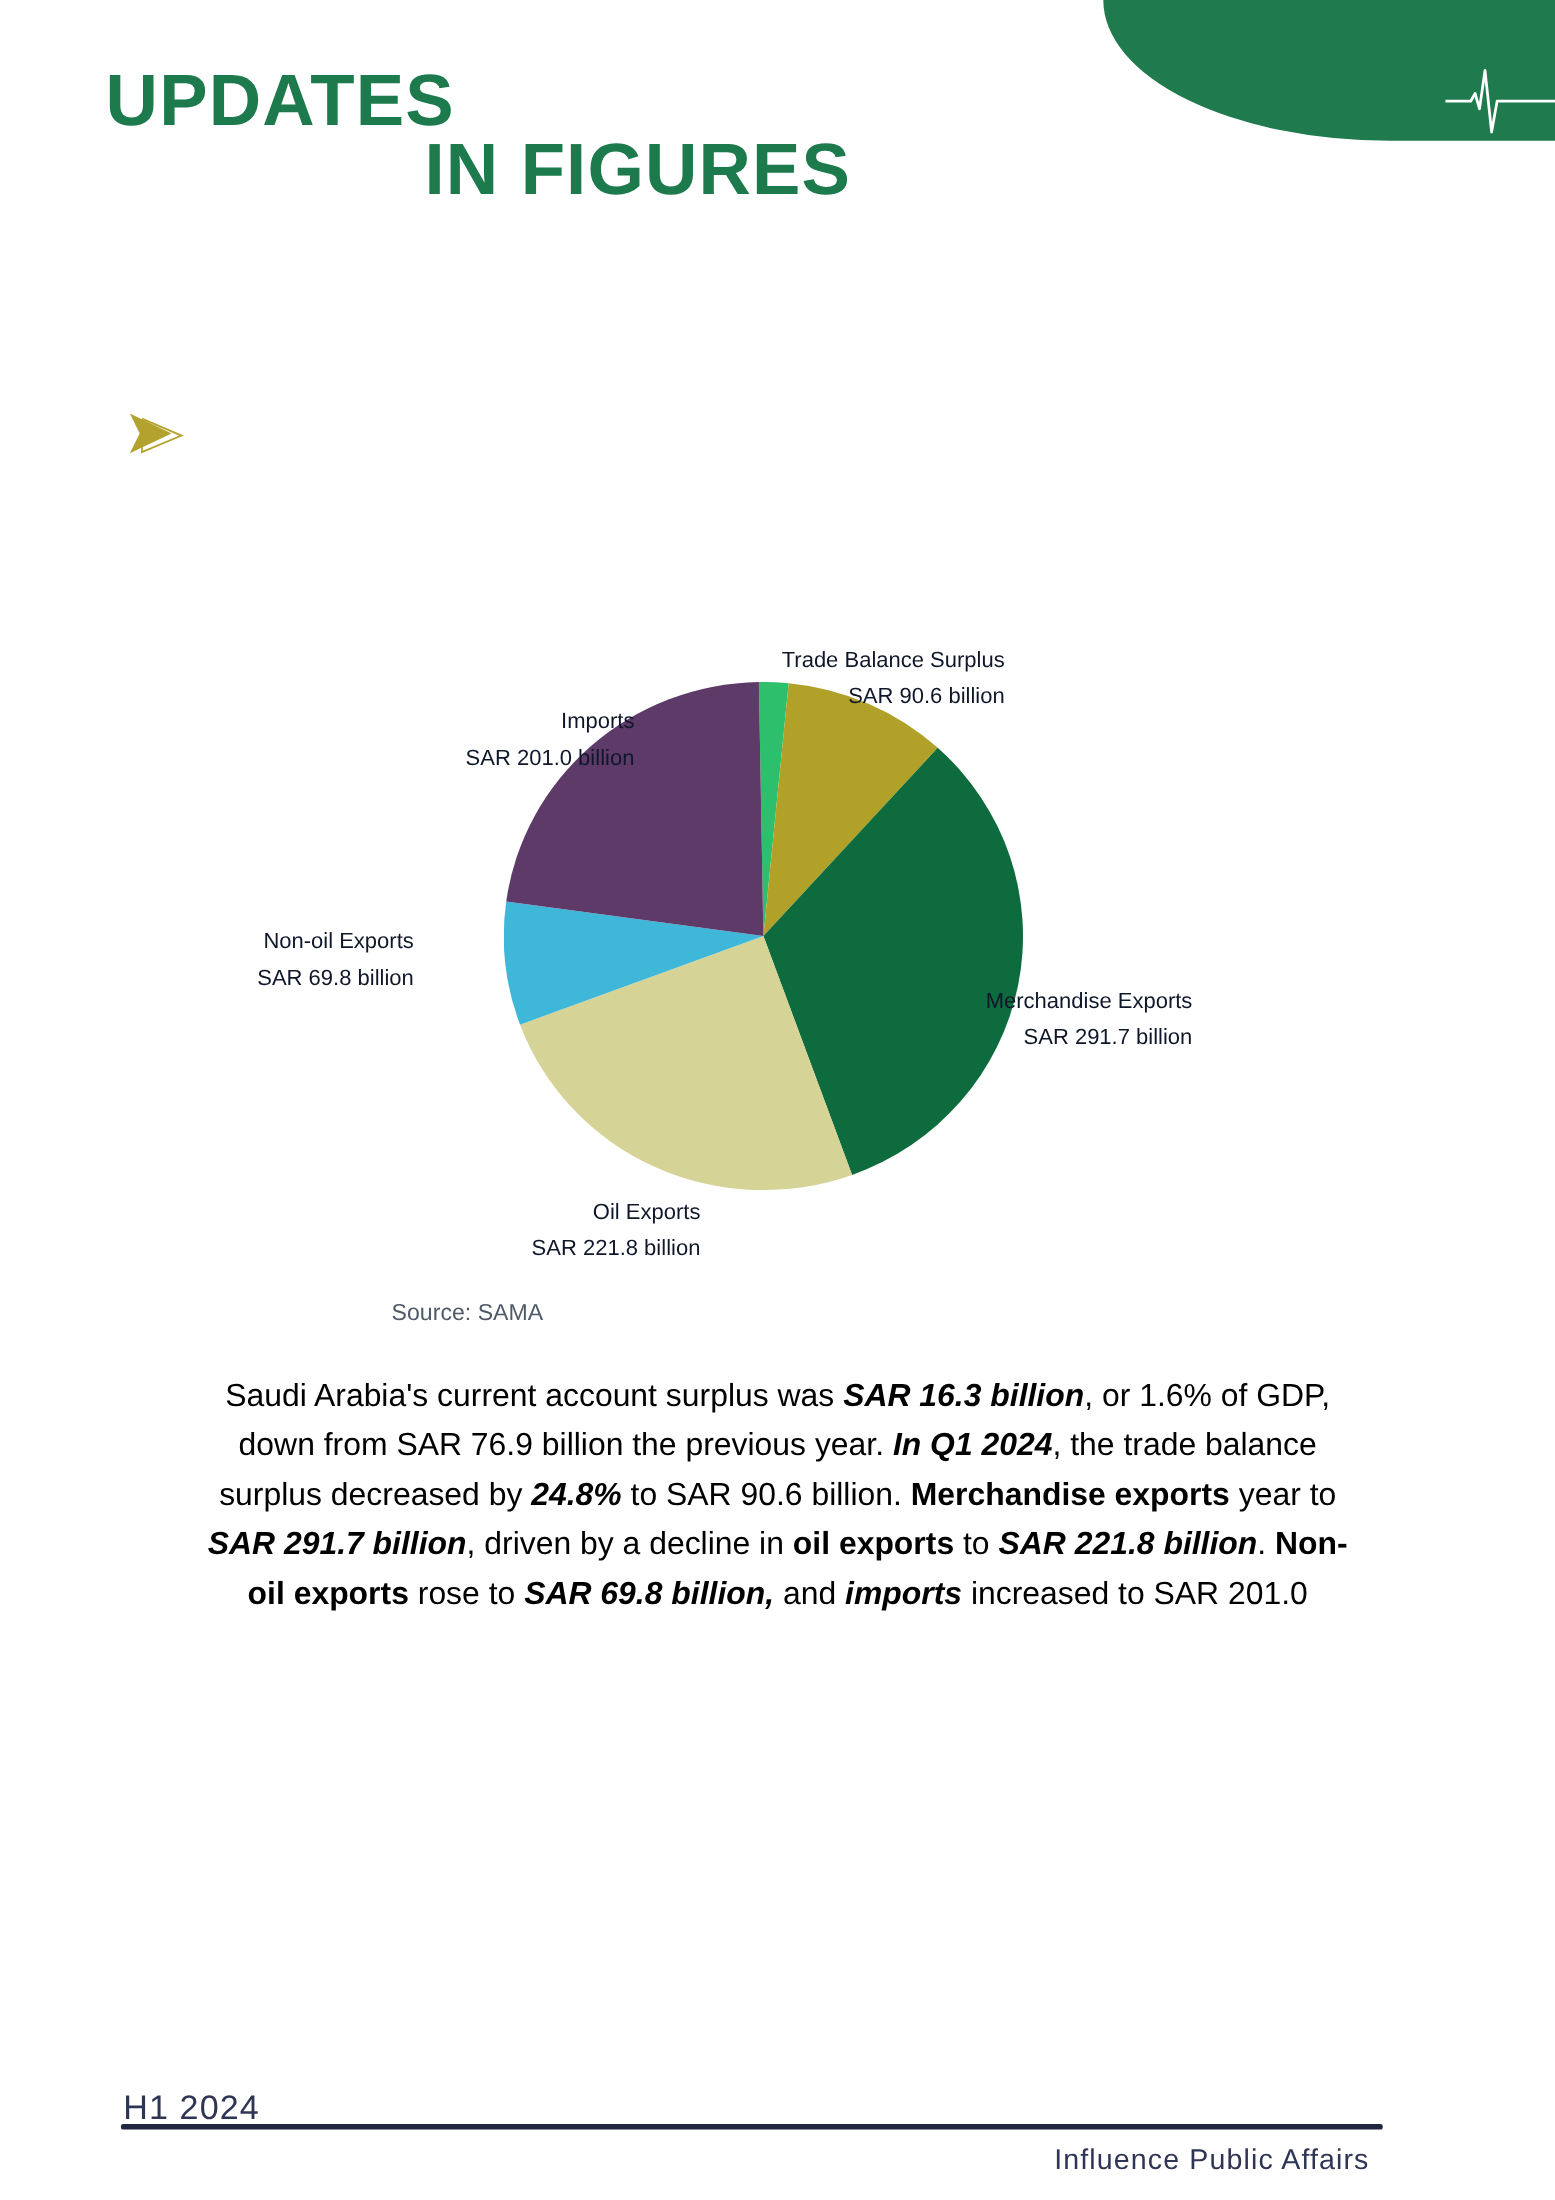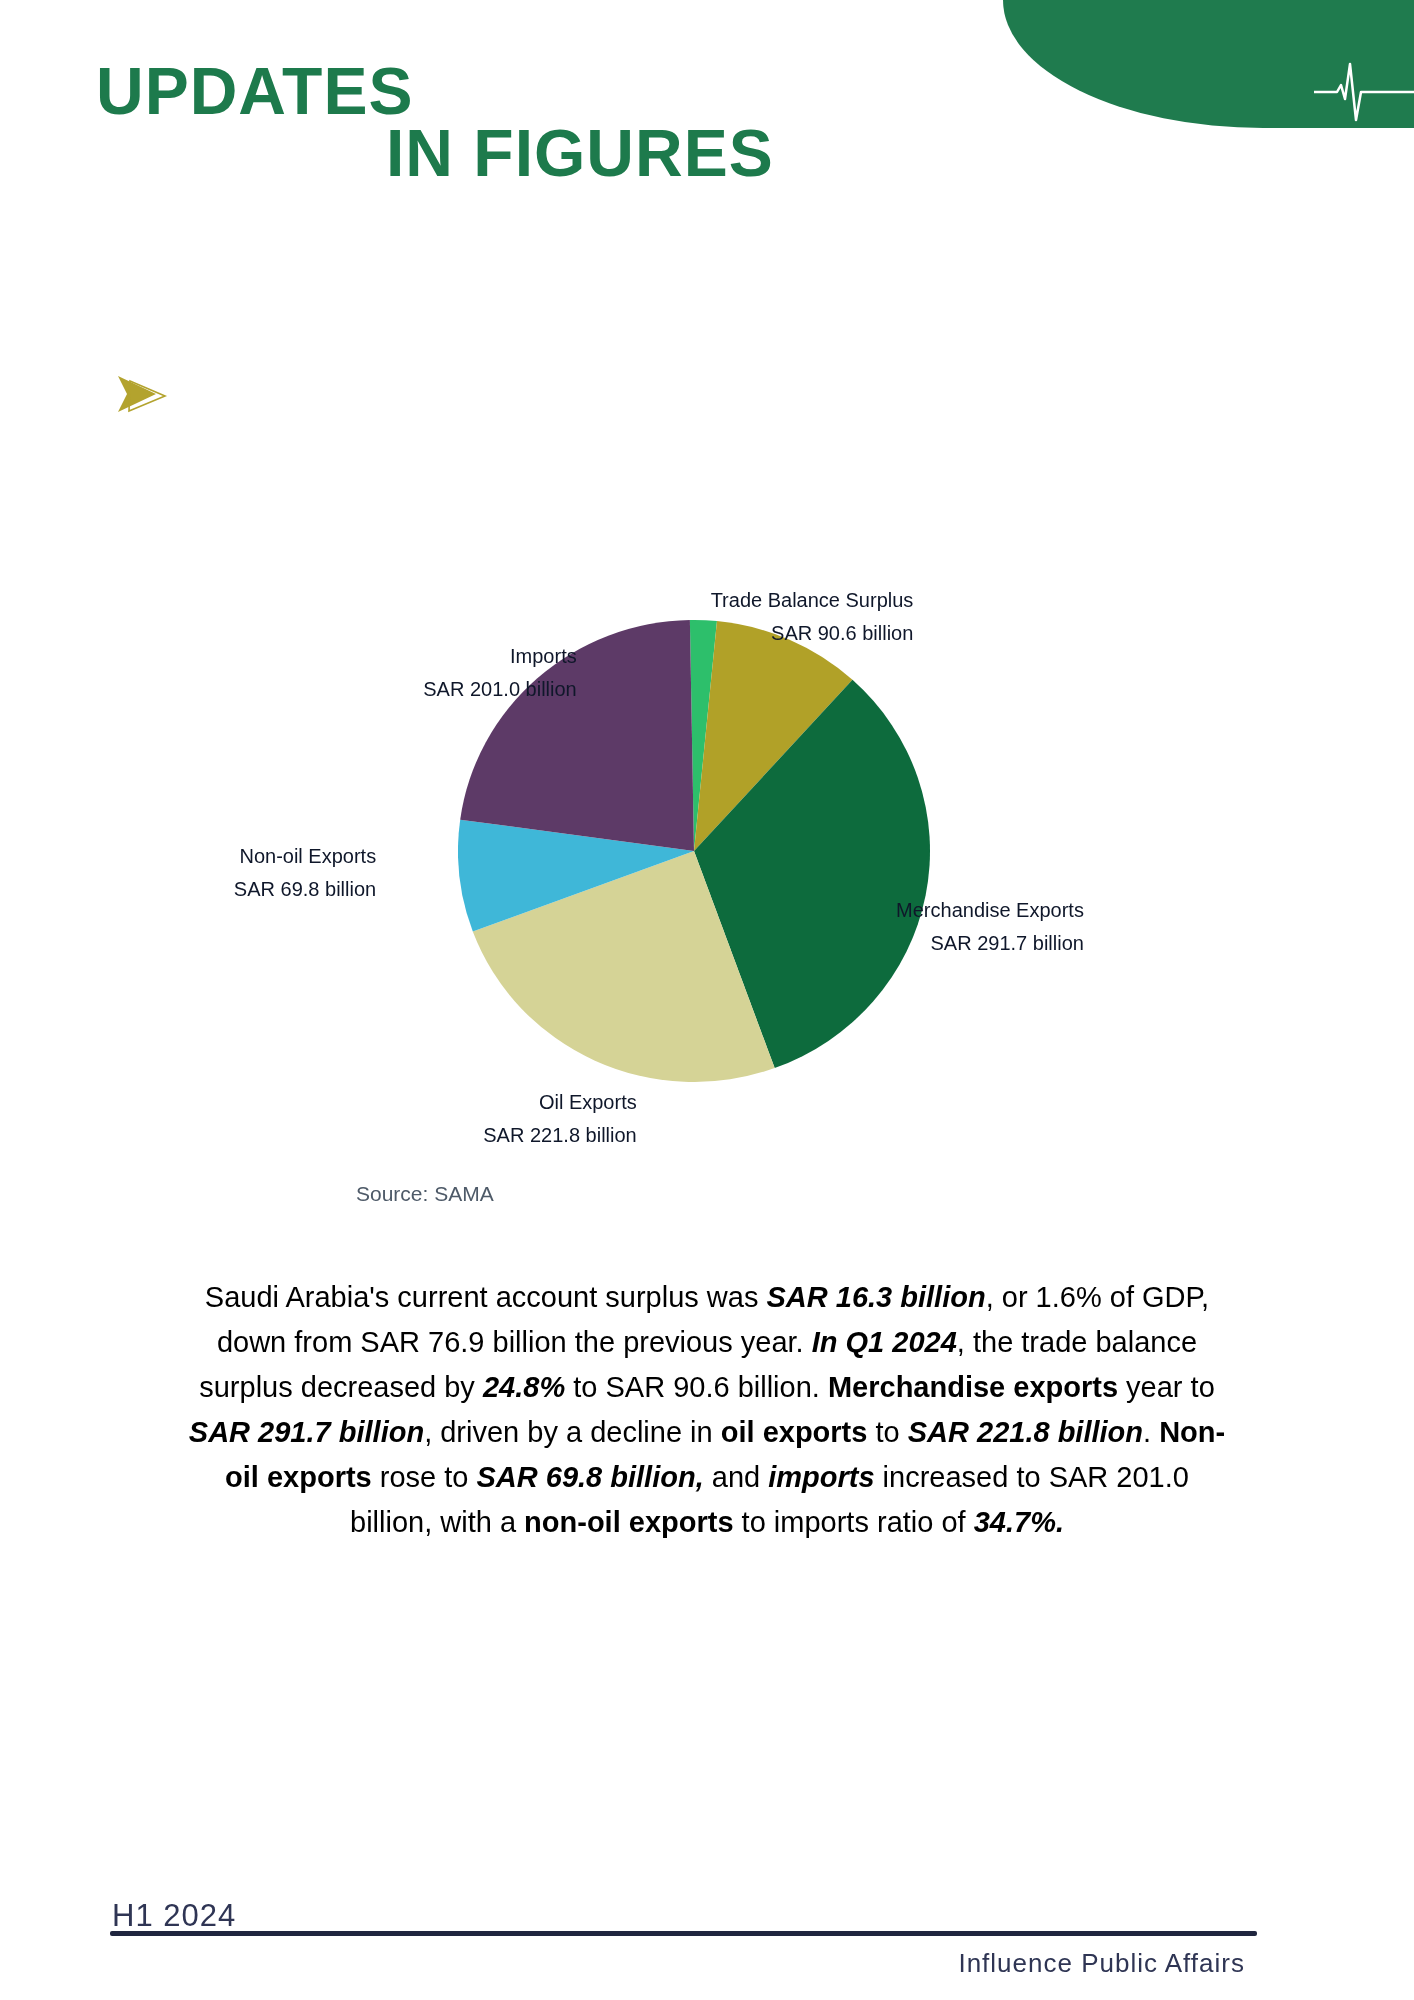--- a/index.html
+++ b/index.html
@@ -36,21 +36,21 @@
   }
   .lbl-tbs{left:812px;top:584px;}
   .lbl-merch{left:990px;top:894px;}
   .lbl-oil{left:560px;top:1086px;}
   .lbl-nonoil{left:305px;top:840px;}
   .lbl-imports{left:500px;top:640px;}
   .source-note{position:absolute;left:356px;top:1182px;font-size:21px;color:#4e5a68;}
   
   .summary{
     position:absolute;left:100px;top:1247px;width:1214px;
-    font-size:29px;line-height:45px;color:#000;text-align:center;margin-top:28px;
+    font-size:29px;line-height:45px;color:#000;text-align:center;
   }
   .para-line{white-space:nowrap;}
   .rb{font-weight:700;}
   .ri{font-style:italic;}
   
   .footer-period{position:absolute;left:112px;top:1898px;font-size:31px;color:#2f3554;letter-spacing:1px;}
   .footer-line{position:absolute;left:110px;top:1931px;width:1147px;height:5px;background:#20263f;border-radius:2px;}
   .footer-org{position:absolute;right:169px;top:1948px;font-size:26px;color:#2f3554;letter-spacing:1px;}
 </style>
 </head>
@@ -105,20 +105,19 @@
   </div>
 
   <div class="source-note">Source: SAMA</div>
 
   <div class="summary">
       <div class="para-line"><span>Saudi Arabia's current account surplus was </span><span class="rb ri">SAR 16.3 billion</span><span>, or 1.6% of GDP,</span></div>
       <div class="para-line"><span>down from SAR 76.9 billion the previous year. </span><span class="rb ri">In Q1 2024</span><span>, the trade balance</span></div>
       <div class="para-line"><span>surplus decreased by </span><span class="rb ri">24.8%</span><span> to SAR 90.6 billion. </span><span class="rb">Merchandise exports</span><span> year to</span></div>
       <div class="para-line"><span class="rb ri">SAR 291.7 billion</span><span>, driven by a decline in </span><span class="rb">oil exports</span><span> to </span><span class="rb ri">SAR 221.8 billion</span><span>. </span><span class="rb">Non-</span></div>
       <div class="para-line"><span class="rb">oil exports</span><span> rose to </span><span class="rb ri">SAR 69.8 billion,</span><span> and </span><span class="rb ri">imports</span><span> increased to SAR 201.0</span></div>
-      <div class="para-line"><span>billion, with a </span><span class="rb">non-oil exports</span><span> to imports ratio of </span><span class="rb ri">34.7%.</span></div>
     </div>
 
   <div class="footer-period">H1 2024</div>
   <div class="footer-line"></div>
   <div class="footer-org">Influence Public Affairs</div>
 
 </div>
 
 </body></html>

